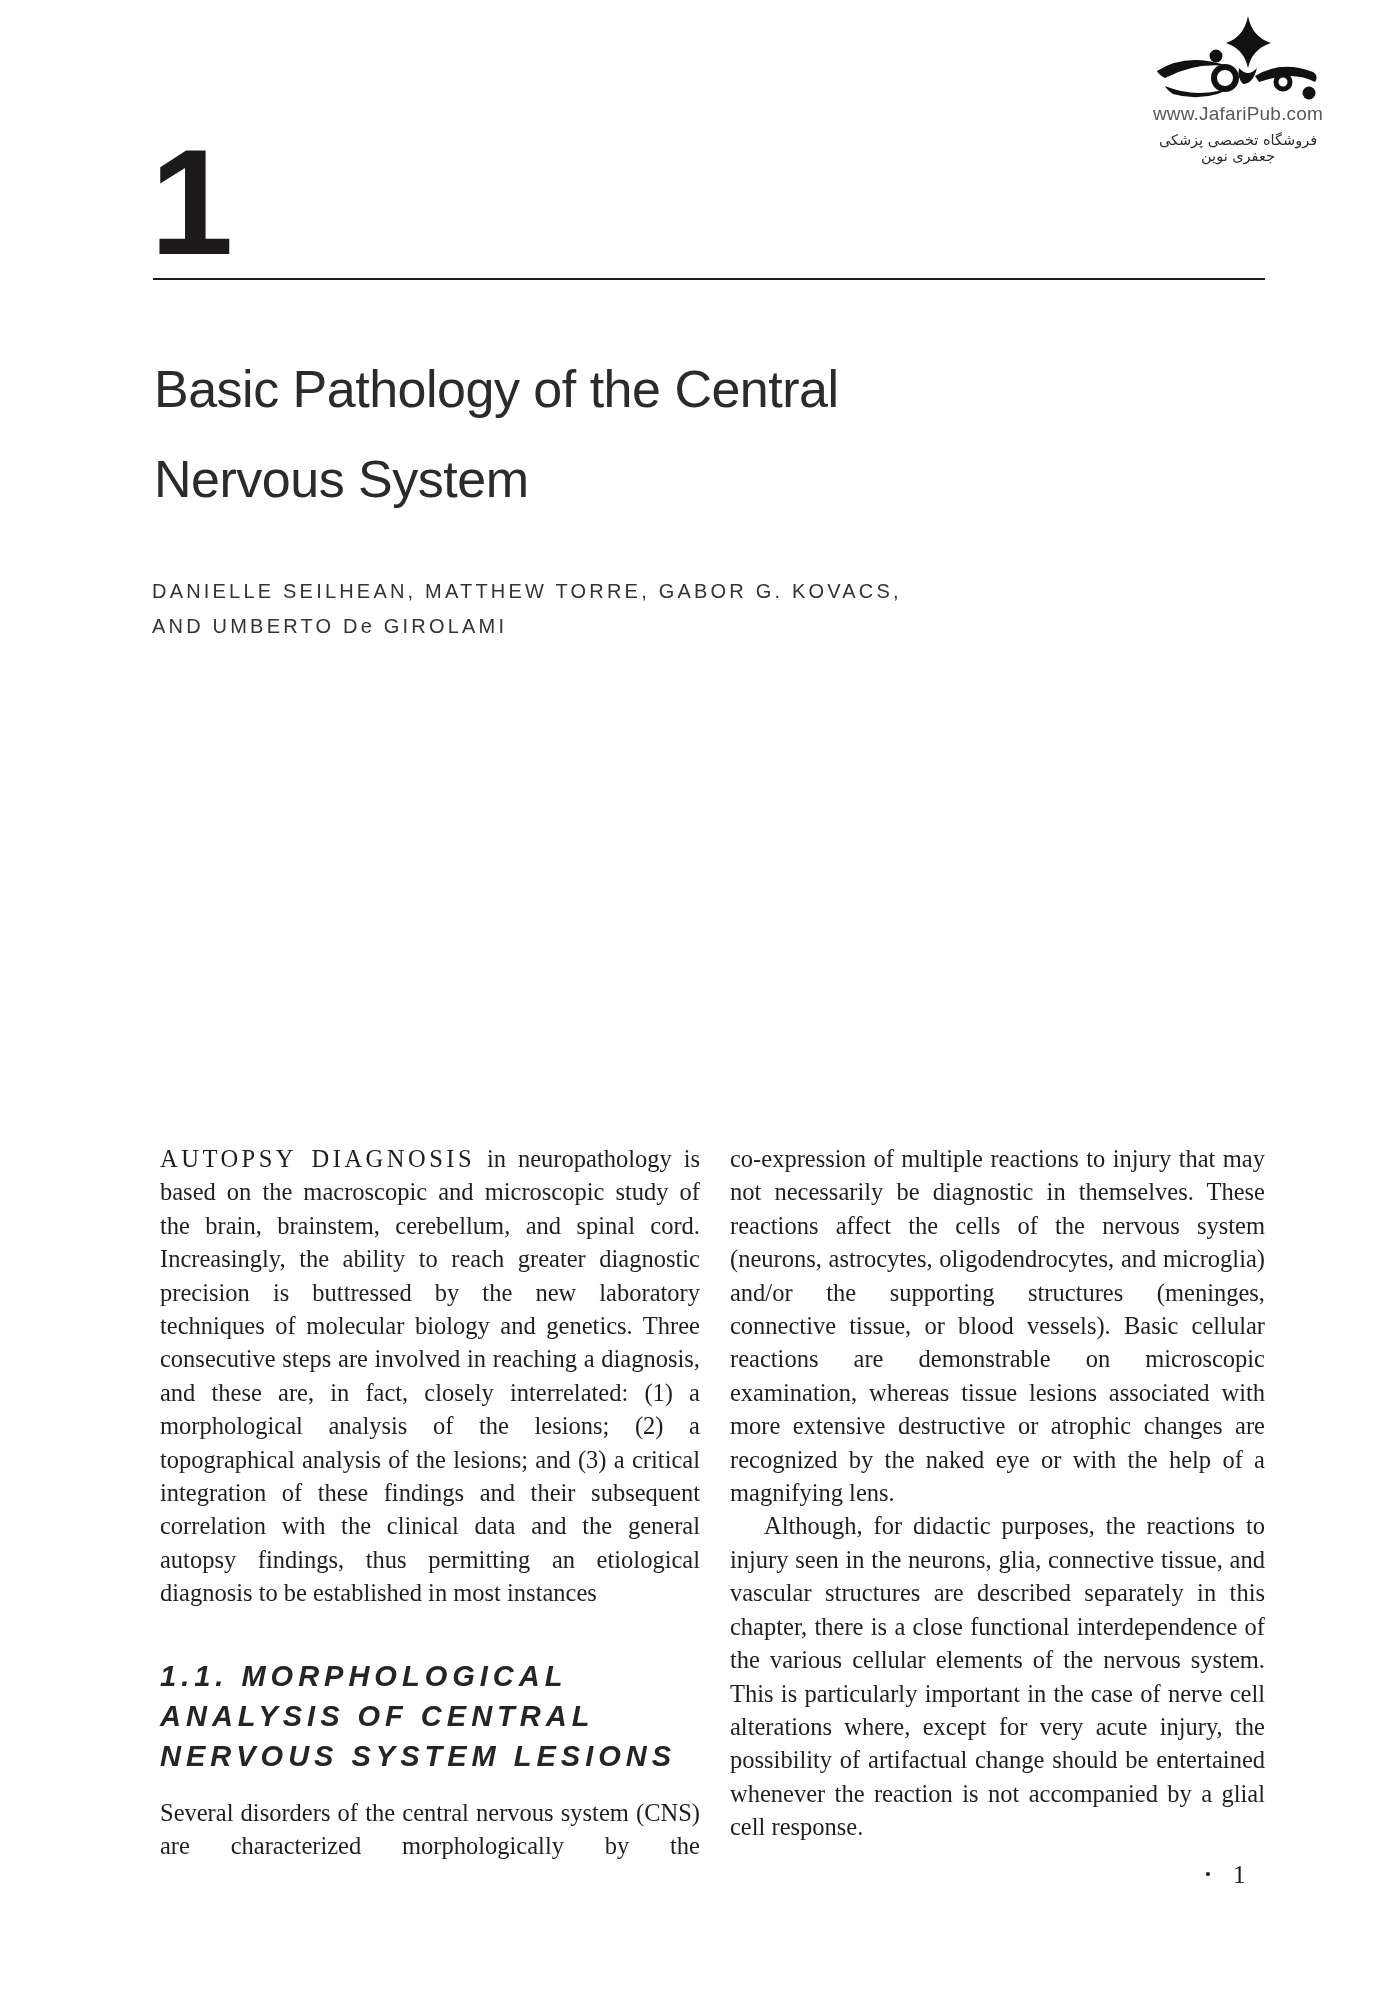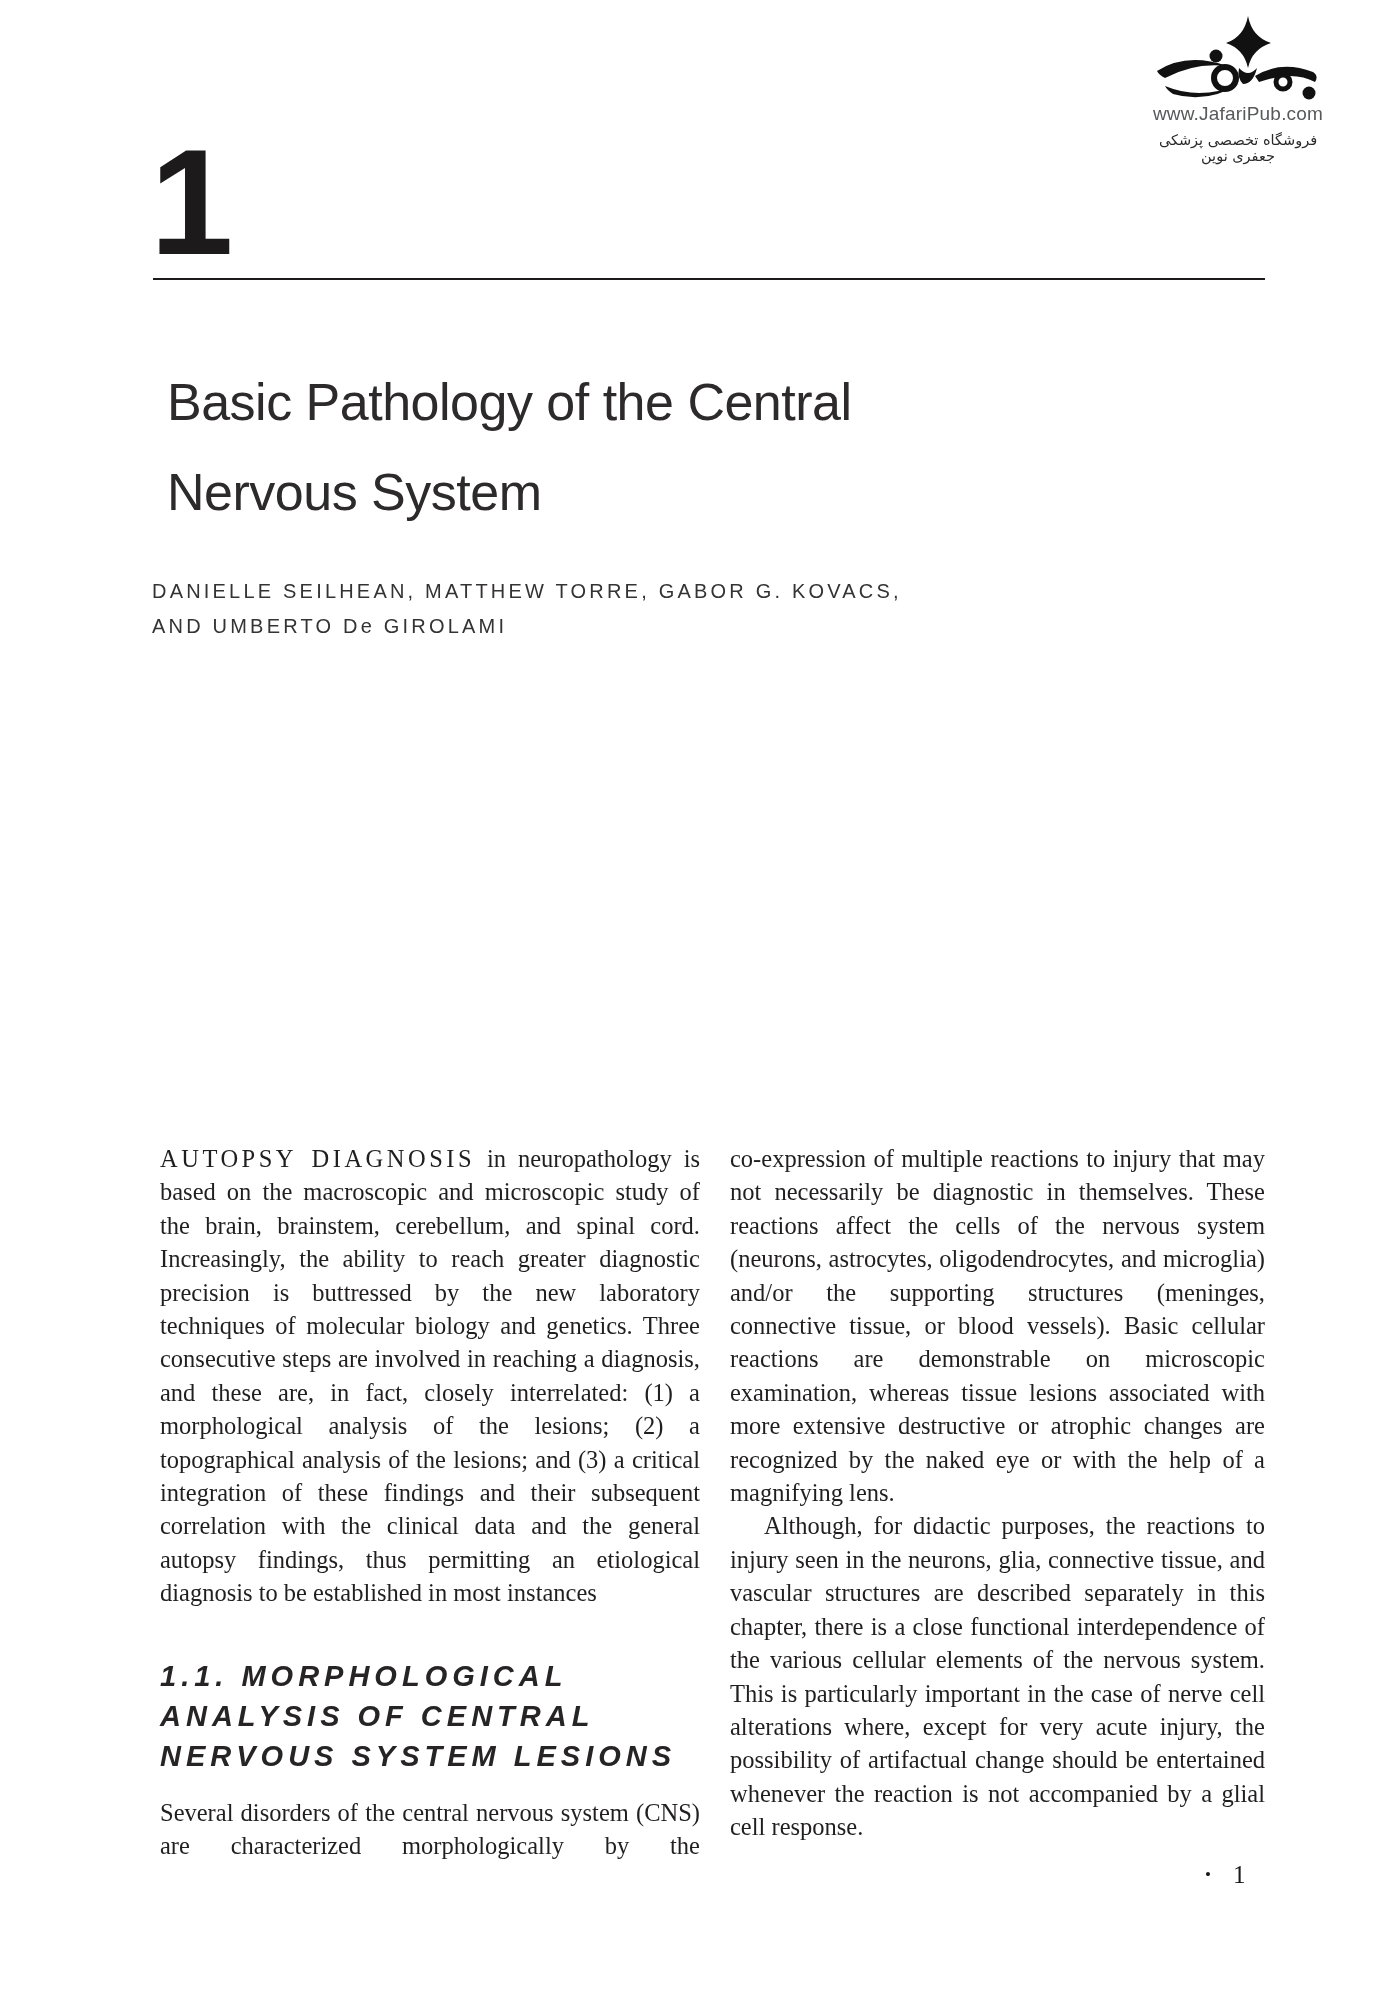--- a/index.html
+++ b/index.html
@@ -79,21 +79,21 @@
         </g>
       </svg>
     </span>
     <div class="logo-url">www.JafariPub.com</div>
     <div class="logo-fa">فروشگاه تخصصی پزشکی جعفری نوین</div>
   </div>
 
   <div class="chapter-num">1</div>
   <div class="chapter-rule"></div>
 
-  <h1 class="title" style="margin:17px;font-weight:400;">
+  <h1 class="title" style="margin:4px;font-weight:400;">
     <span class="line">Basic Pathology of the Central</span>
     <span class="line">Nervous System</span>
   </h1>
 
   <div class="authors">
     <span class="line">DANIELLE SEILHEAN, MATTHEW TORRE, GABOR G. KOVACS,</span>
     <span class="line">AND UMBERTO De GIROLAMI</span>
   </div>
 
   <div class="col col-left">

